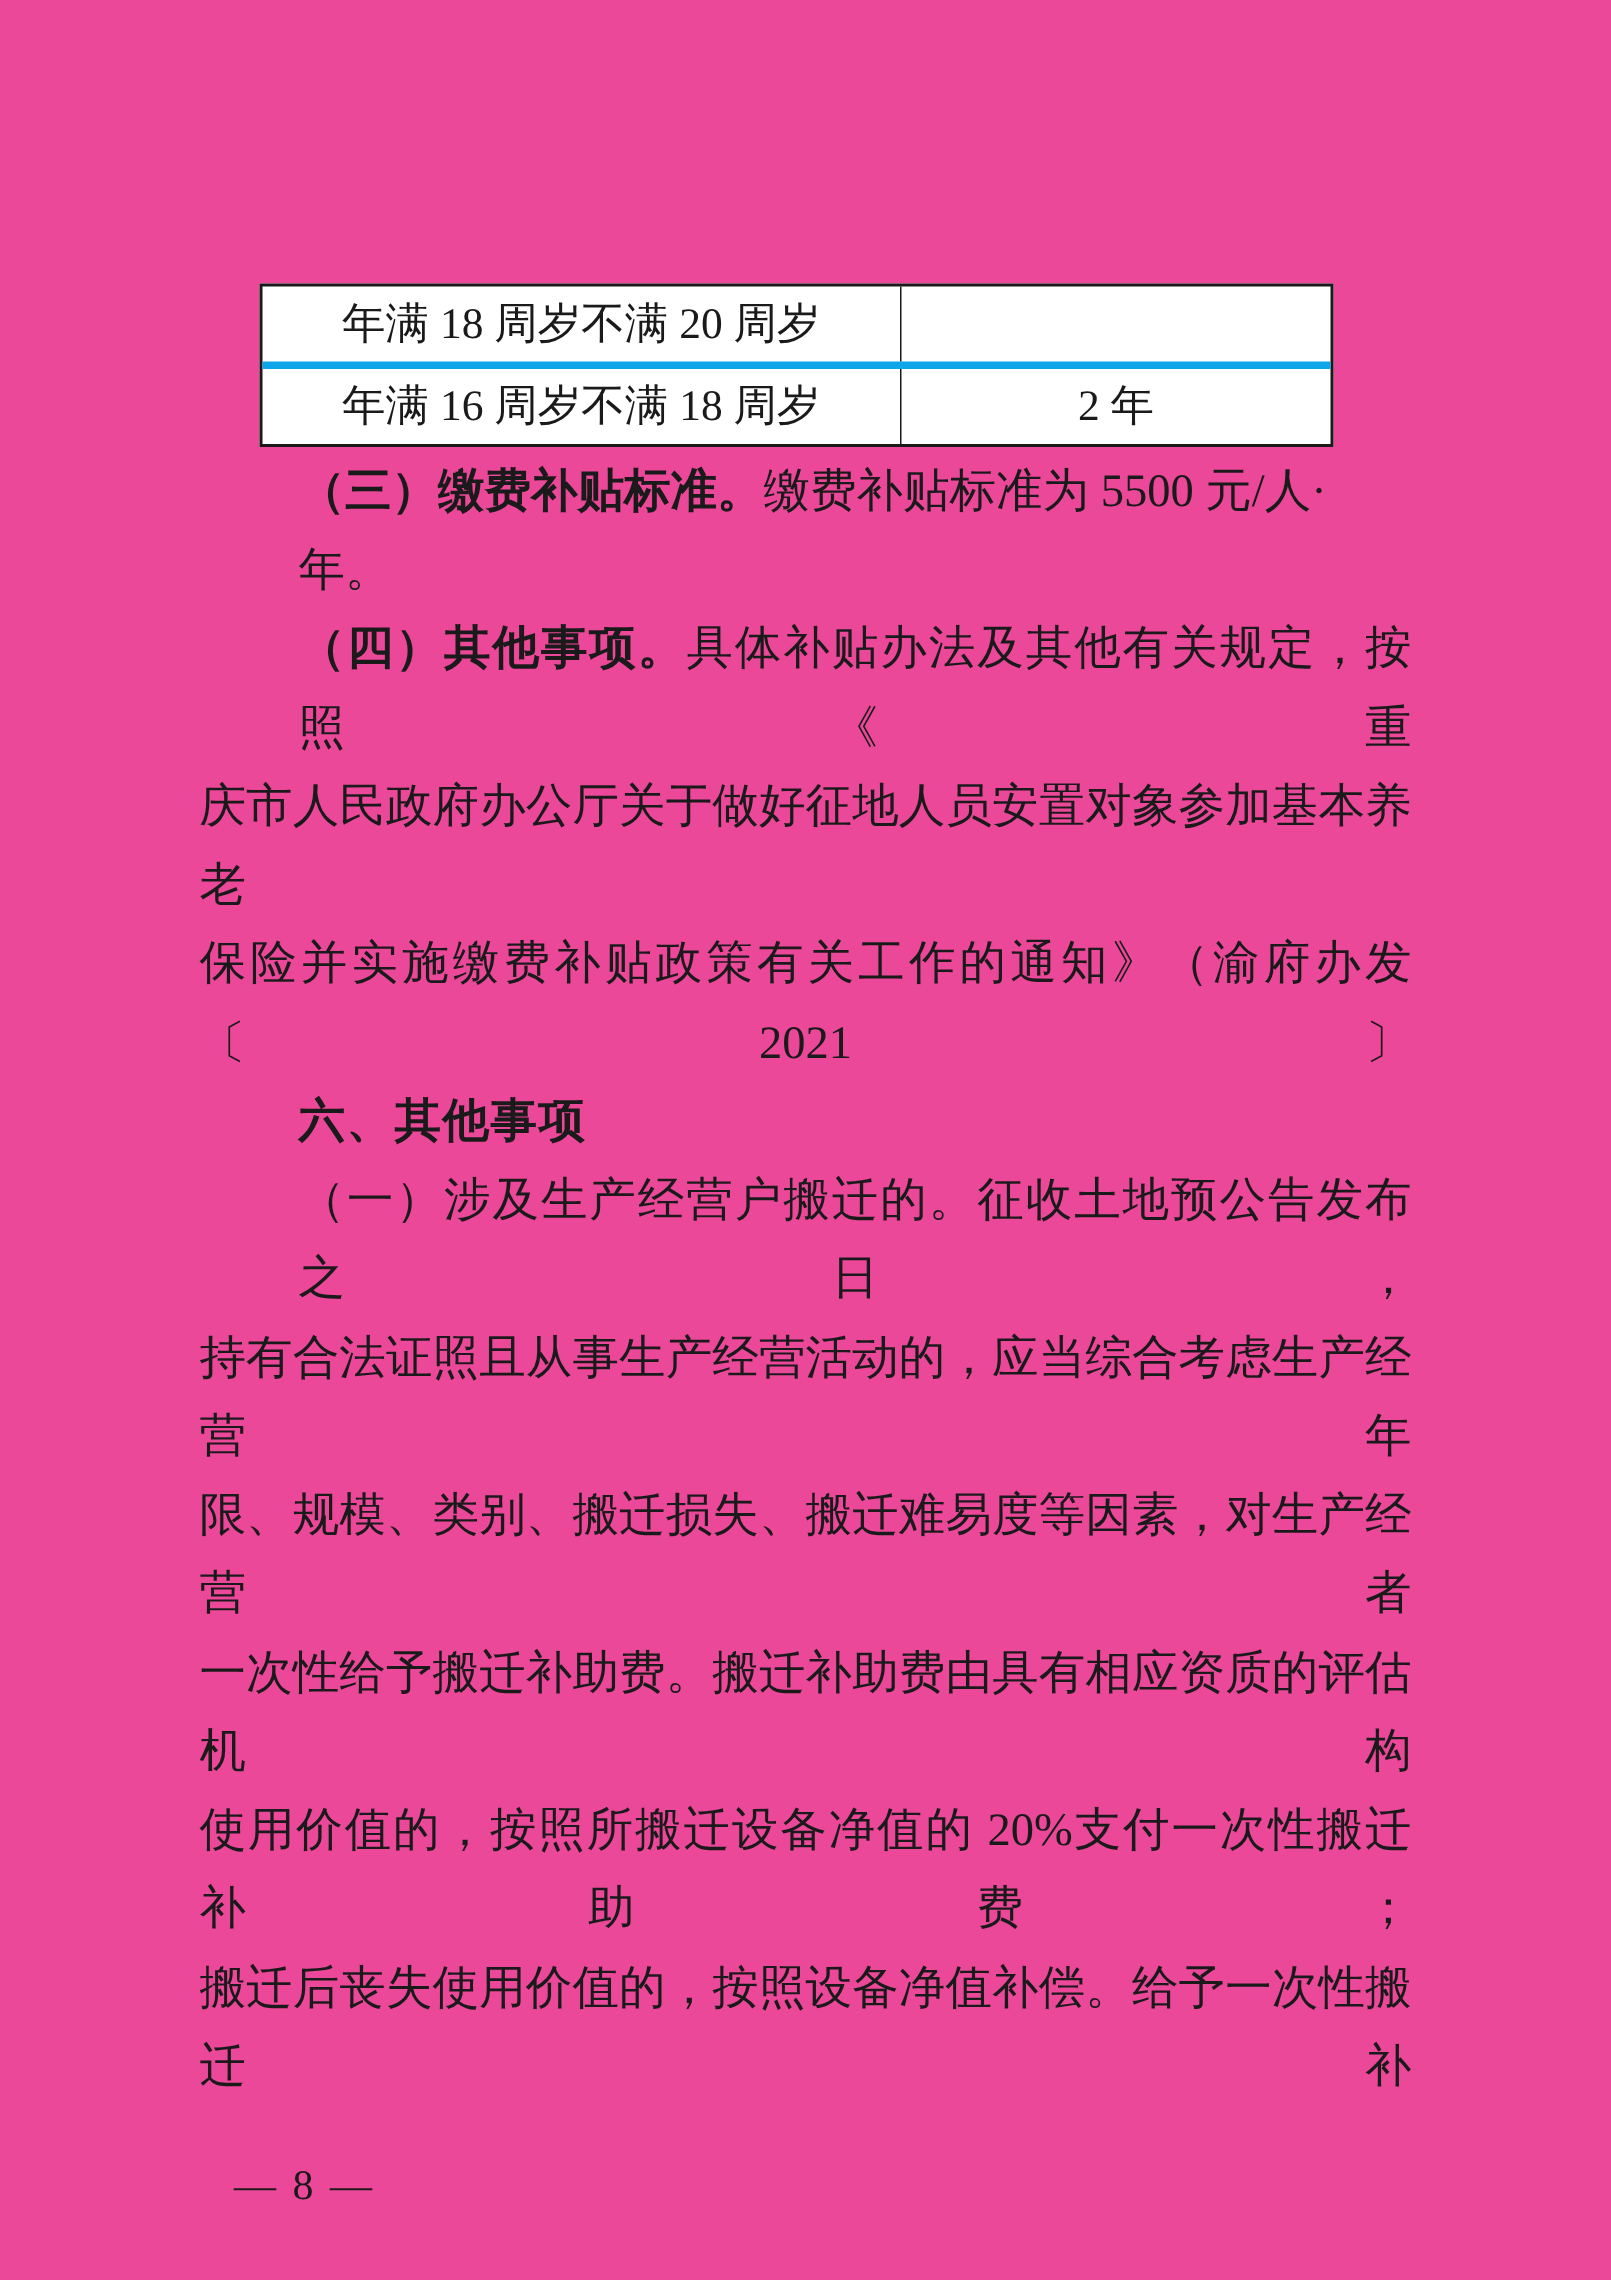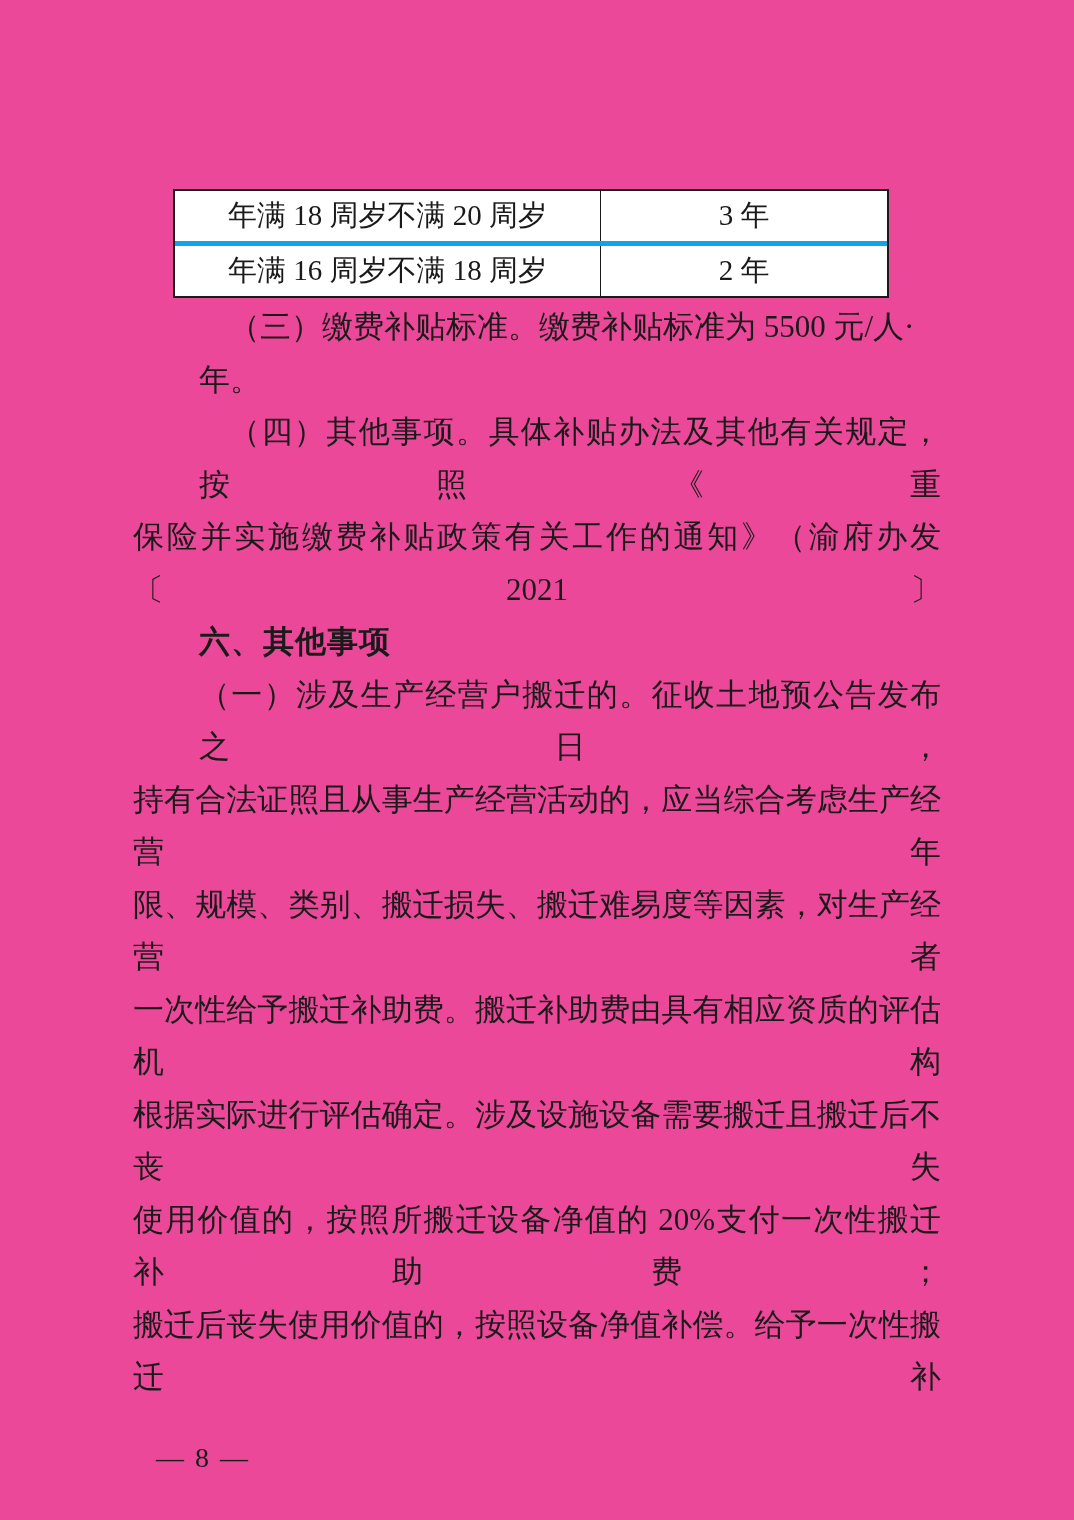--- a/index.html
+++ b/index.html
@@ -40,21 +40,21 @@
   .body-text {
     position: absolute;
     left: 133px;
     top: 301px;
     width: 808px;
     font-size: 31px;
   }
   .line { line-height: 52.5px; min-height: 52.5px; text-align: left; }
   .ind  { padding-left: 66px; }
   .j    { text-align: justify; text-align-last: justify; }
-  .b    { font-weight: normal; margin-left: 30px; }
+  .b    { font-weight: bold; }
   .heading {
     font-weight: bold;
     font-family: "Liberation Sans", "DejaVu Sans", sans-serif;
     letter-spacing: 1px;
   }
   
   .footer {
     position: absolute;
     left: 156px;
     top: 1442px;
@@ -63,42 +63,41 @@
   }
 </style>
 </head>
 <body>
 
 <div class="page">
 
   <div class="doc-table">
     <div class="t-row">
       <div class="t-cell-label">年满 18 周岁不满 20 周岁</div>
-      <div class="t-cell-value">3 年</div>
     </div>
     <div class="t-row">
       <div class="t-cell-label">年满 16 周岁不满 18 周岁</div>
       <div class="t-cell-value">2 年</div>
     </div>
   </div>
 
   <div class="body-text">
 
     <div class="line ind"><span class="b">（三）缴费补贴标准。</span><span>缴费补贴标准为 5500 元/人·年。</span></div>
 
     <div class="line ind j"><span class="b">（四）其他事项。</span><span>具体补贴办法及其他有关规定，按照《重</span></div>
+    <div class="line j">庆市人民政府办公厅关于做好征地人员安置对象参加基本养老</div>
     <div class="line j">保险并实施缴费补贴政策有关工作的通知》（渝府办发〔2021〕</div>
 
     <div class="line ind heading">六、其他事项</div>
 
     <div class="line ind j">（一）涉及生产经营户搬迁的。征收土地预公告发布之日，</div>
     <div class="line j">持有合法证照且从事生产经营活动的，应当综合考虑生产经营年</div>
     <div class="line j">限、规模、类别、搬迁损失、搬迁难易度等因素，对生产经营者</div>
     <div class="line j">一次性给予搬迁补助费。搬迁补助费由具有相应资质的评估机构</div>
-    <div class="line j">根据实际进行评估确定。涉及设施设备需要搬迁且搬迁后不丧失</div>
     <div class="line j">使用价值的，按照所搬迁设备净值的 20%支付一次性搬迁补助费；</div>
     <div class="line j">搬迁后丧失使用价值的，按照设备净值补偿。给予一次性搬迁补</div>
 
   </div>
 
   <div class="footer">— 8 —</div>
 
 </div>
 
 </body></html>

